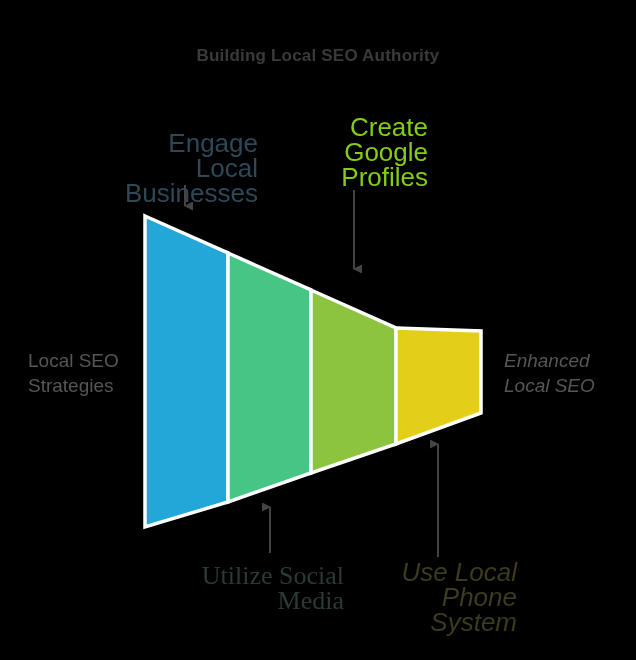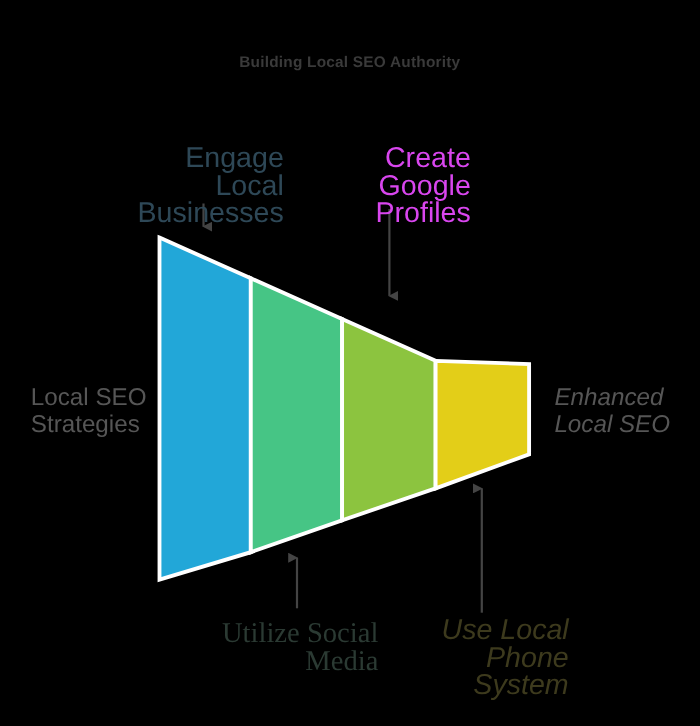--- a/index.html
+++ b/index.html
@@ -20,37 +20,37 @@
     width: 636px;
     height: 660px;
     background: #000000;
   }
   .chart-title {
     position: absolute;
     left: 0;
     top: 45px;
     width: 636px;
     text-align: center;
-    font-size: 14px;
+    font-size: 17px;
     font-weight: bold;
     color: #3a3a3a;
     letter-spacing: 0.2px;
     line-height: 22px;
   }
   .stage-label {
     position: absolute;
     font-size: 26px;
     line-height: 25px;
     text-align: right;
     white-space: pre-line;
     font-weight: normal;
   }
   .side-label {
     position: absolute;
-    font-size: 22px;
+    font-size: 19px;
     line-height: 25px;
     color: #565656;
     white-space: pre-line;
     font-weight: normal;
   }
   .side-label.left { text-align: left; }
   .side-label.right { text-align: left; }
   svg.funnel-svg {
     position: absolute;
     left: 0; top: 0;
@@ -86,21 +86,21 @@
 
     <line x1="185" y1="185" x2="185" y2="206" stroke="#444444" stroke-width="2" marker-end="url(#arrowdown)"></line>
     <line x1="354" y1="190" x2="354" y2="269" stroke="#444444" stroke-width="2" marker-end="url(#arrowdown)"></line>
     <line x1="270" y1="553" x2="270" y2="507" stroke="#444444" stroke-width="2" marker-end="url(#arrowup)"></line>
     <line x1="438" y1="557" x2="438" y2="444" stroke="#444444" stroke-width="2" marker-end="url(#arrowup)"></line>
   </svg>
 
   <div class="stage-label" style="left:108px; top:131px; width:150px; color:#2e4857;">Engage Local
 Businesses</div>
 
-  <div class="stage-label" style="left:278px; top:131px; width:150px; color:#d946ef;">Create Google
+  <div class="stage-label" style="left:278px; top:115px; width:150px; color:#84cc16;">Create Google
 Profiles</div>
 
   <div class="stage-label" style="left:194px; top:563px; width:150px; color:#2b3a33;font-family:Liberation Serif, serif;">Utilize Social
 Media</div>
 
   <div class="stage-label" style="left:357px; top:560px; width:160px; color:#3d3a1d;font-style:italic;">Use Local
 Phone System</div>
 
   <div class="side-label left" style="left:28px; top:348px; width:120px;">Local SEO
 Strategies</div>

